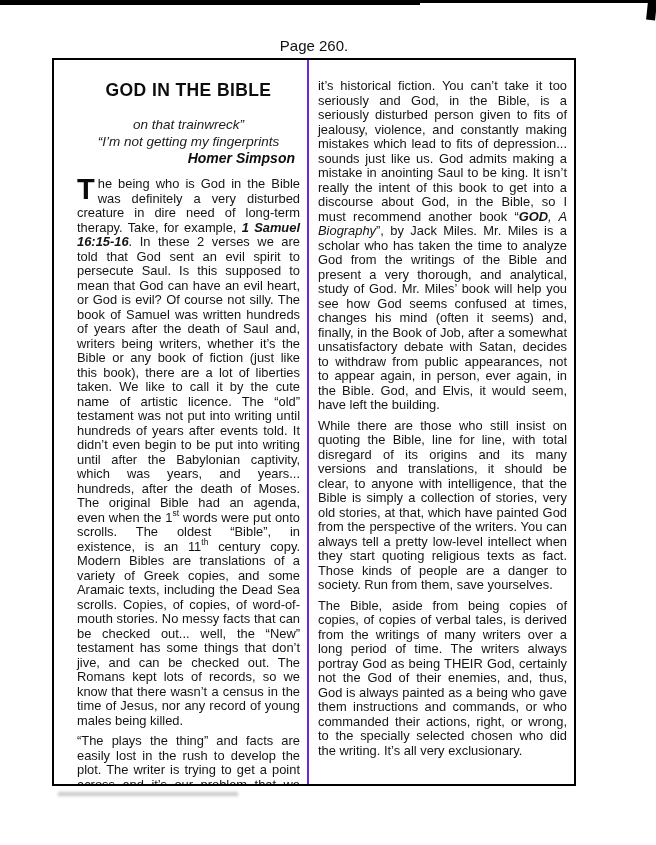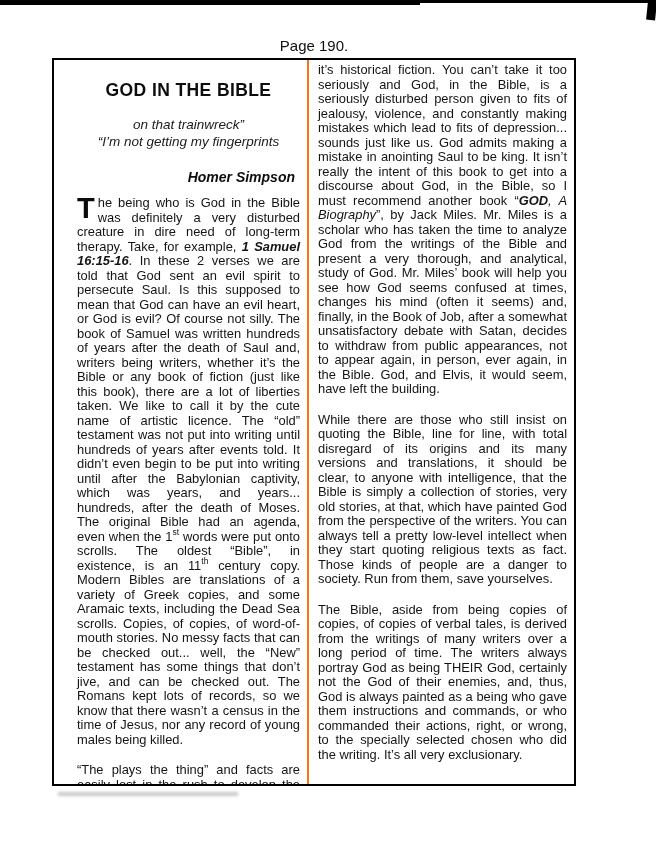--- a/index.html
+++ b/index.html
@@ -15,56 +15,56 @@
   .page-number{
     position:absolute;top:37px;left:52px;width:524px;text-align:center;
     font-size:15px;color:#111;
   }
   .doc-table{
     position:absolute;top:58px;left:52px;width:524px;height:728px;
     border:2px solid #000;box-sizing:border-box;display:flex;background:#fff;
   }
   .col{box-sizing:border-box;overflow:hidden;}
   .col-left{width:253px;padding:2px 7px 4px 23px;}
-  .col-right{flex:1;border-left:2px solid #f97316;padding:3px 7px 4px 9px;}
+  .col-right{flex:1;border-left:2px solid #6d28d9;padding:19px 7px 4px 9px;}
   .article-title{
     font-size:17.5px;font-weight:bold;text-align:center;
     margin:18px 0 0 0;letter-spacing:0.4px;color:#0d0d0d;
   }
   .quote{
     font-style:italic;text-align:center;font-size:13.5px;line-height:16.5px;
     margin-top:16px;color:#1a1a1a;
   }
   .attribution{
     font-weight:bold;font-style:italic;text-align:right;font-size:14px;
-    margin-top:19px;padding-right:5px;color:#0d0d0d;
+    margin-top:0;padding-right:5px;color:#0d0d0d;
   }
   p.body{
     font-size:12.9px;line-height:14.5px;text-align:justify;margin:0;color:#141414;
   }
   .col-left p.body.first{margin-top:11px;}
-  p.body + p.body{margin-top:16px;}
+  p.body + p.body{margin-top:6px;}
   .dropcap{
     float:left;font-size:29px;line-height:25px;font-weight:bold;
     padding:0 3px 0 0;color:#0b0b0b;
   }
   p.body sup{font-size:8.5px;line-height:0;margin-top:10px;}
   .b{font-weight:bold;}
   .i{font-style:italic;}
 </style>
 </head>
 <body>
 
 <div>
   <div class="artifact-top"></div>
   <div class="artifact-top2"></div>
   <div class="artifact-corner"></div>
   <div class="artifact-smudge"></div>
 
-  <div class="page-number">Page 190.</div>
+  <div class="page-number">Page 260.</div>
 
   <div class="doc-table">
     <div class="col col-left">
       <div class="article-title">GOD IN THE BIBLE</div>
       <div class="quote">
         <div>on that trainwreck”</div>
         <div>“I’m not getting my fingerprints</div>
       </div>
       <div class="attribution">Homer Simpson</div>
       <p class="body first"><span class="dropcap">T</span><span>he being who is God in the Bible was definitely a very disturbed creature in dire need of long-term therapy.  Take, for example, </span><span class="b i">1 Samuel 16:15-16</span><span>.  In these 2 verses we are told that God sent an evil spirit to persecute Saul.  Is this supposed to mean that God can have an evil heart, or God is evil?  Of course not silly.  The book of Samuel was written hundreds of years after the death of Saul and, writers being writers, whether it’s the Bible or any book of fiction (just like this book), there are a lot of liberties taken.  We like to call it by the cute name of artistic licence.  The “old” testament was not put into writing until hundreds of years after events told.  It didn’t even begin to be put into writing until after the Babylonian captivity, which was years, and years... hundreds, after the death of Moses.  The original Bible had an agenda, even when the 1</span><sup>st</sup><span> words were put onto scrolls.  The oldest “Bible”, in existence, is an 11</span><sup>th</sup><span> century copy.  Modern Bibles are translations of a variety of Greek copies, and some Aramaic texts, including the Dead Sea scrolls.  Copies, of copies, of word-of-mouth stories.  No messy facts that can be checked out... well, the “New” testament has some things that don’t jive, and can be checked out.  The Romans kept lots of records, so we know that there wasn’t a census in the time of Jesus, nor any record of young males being killed.</span></p>

